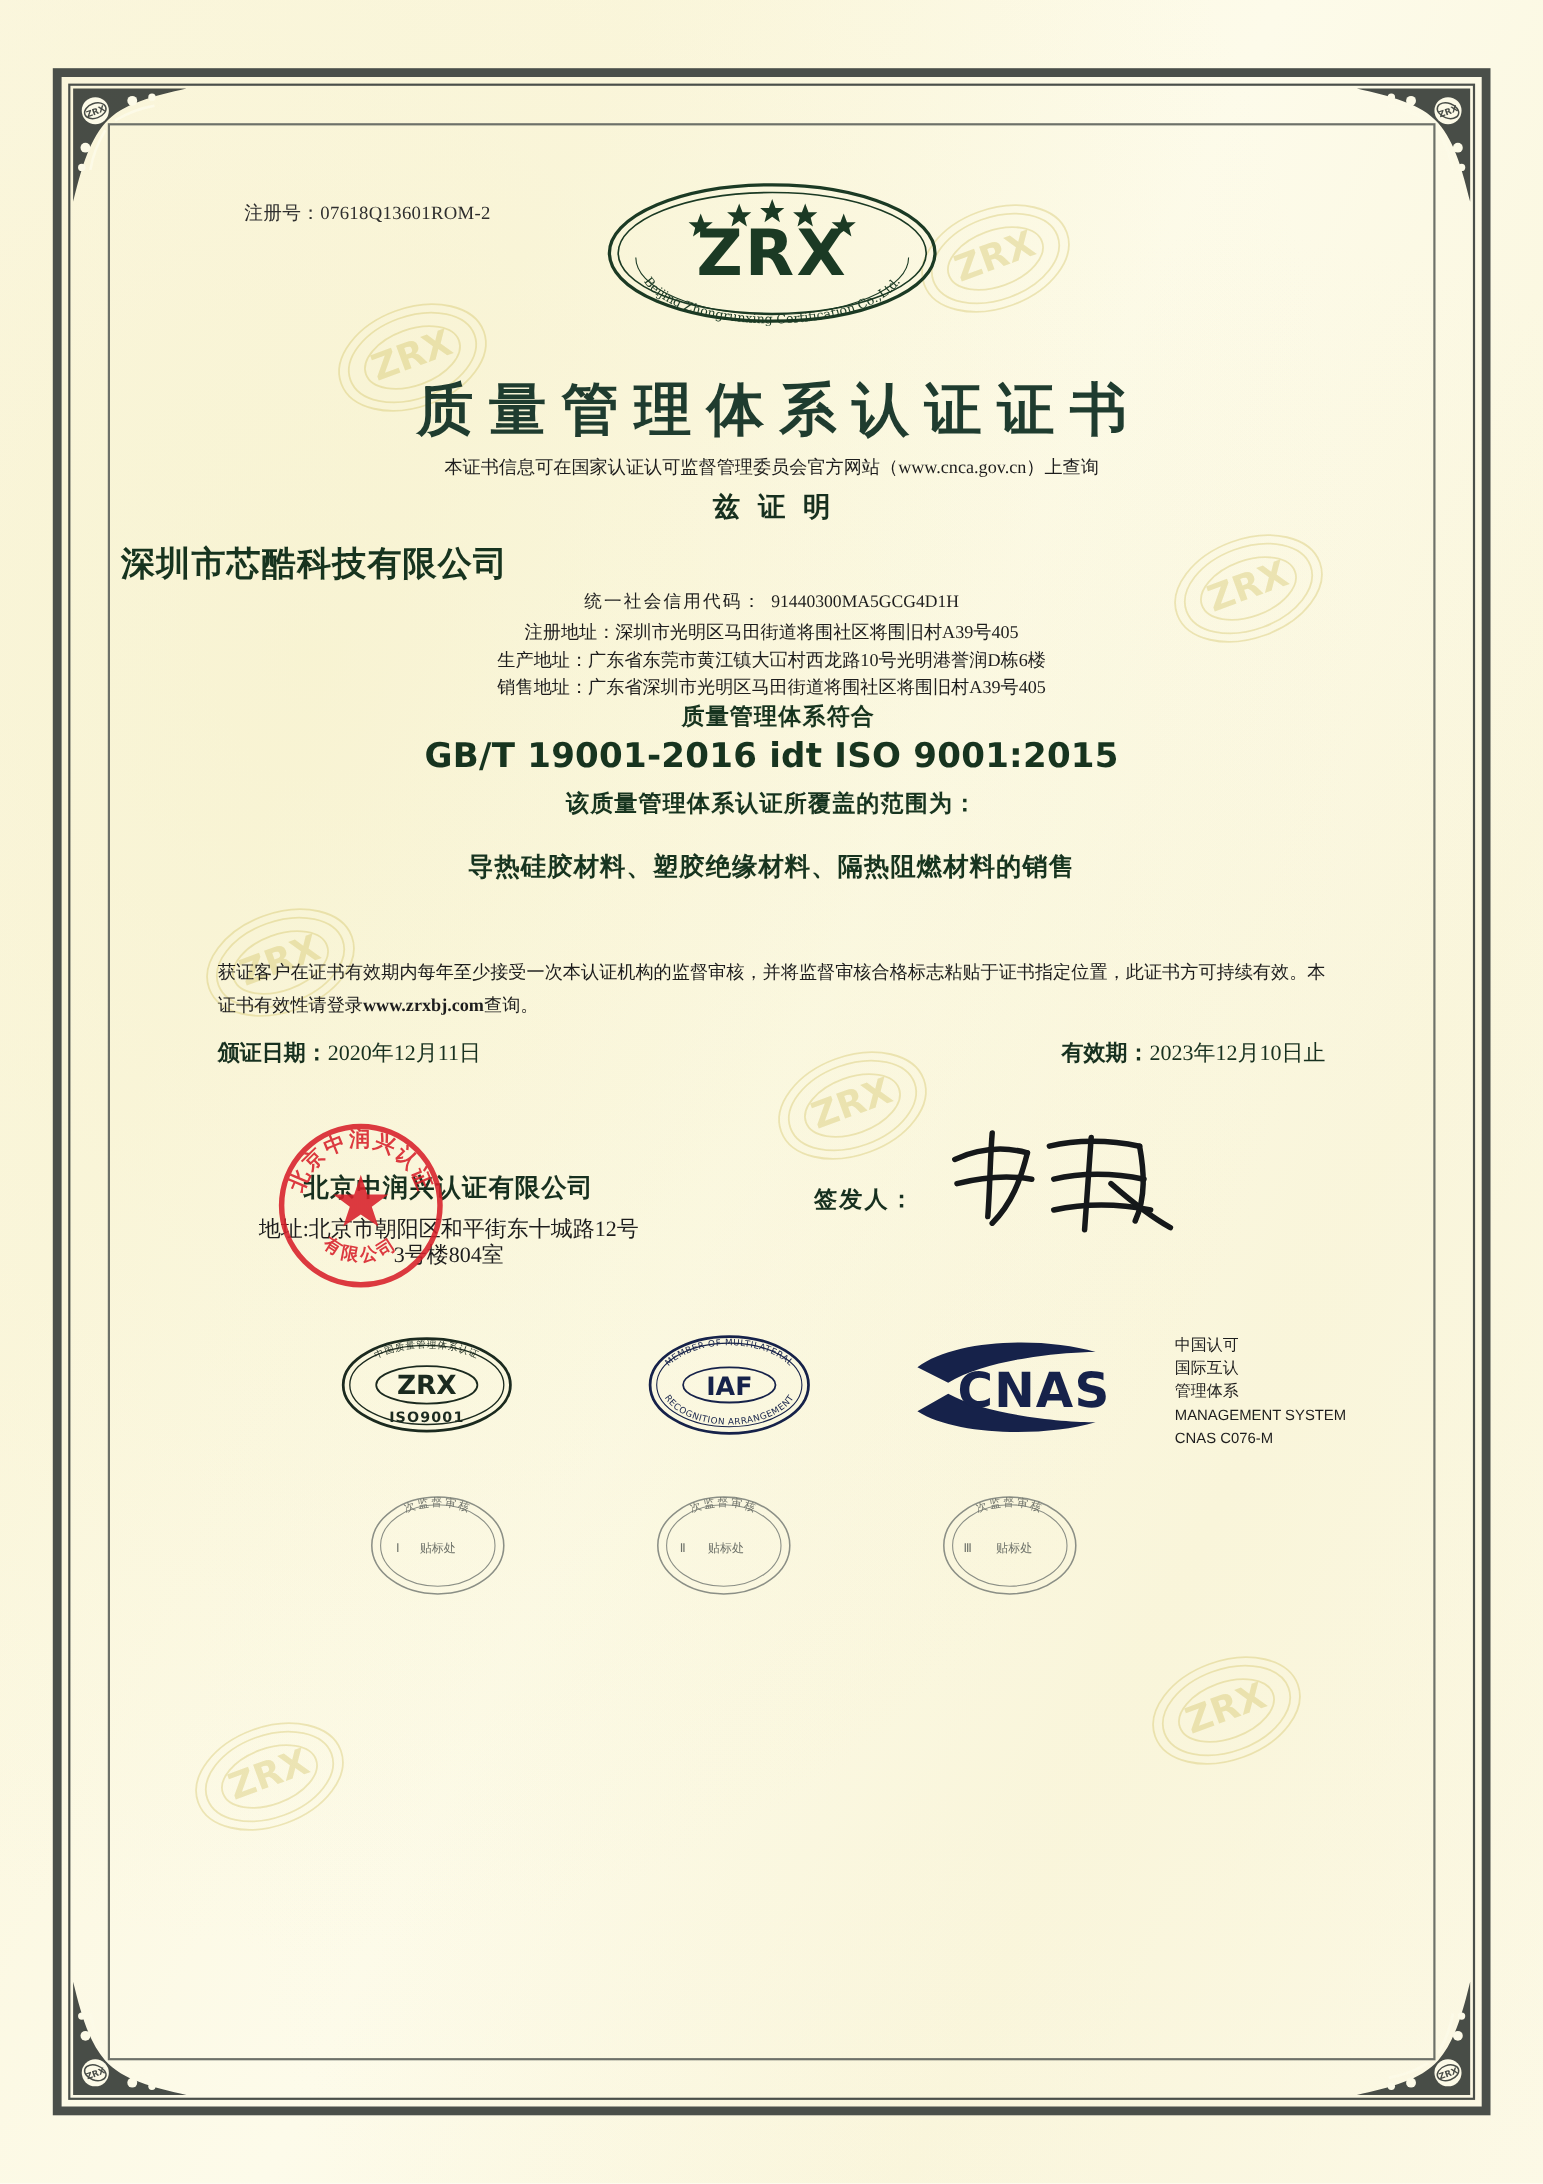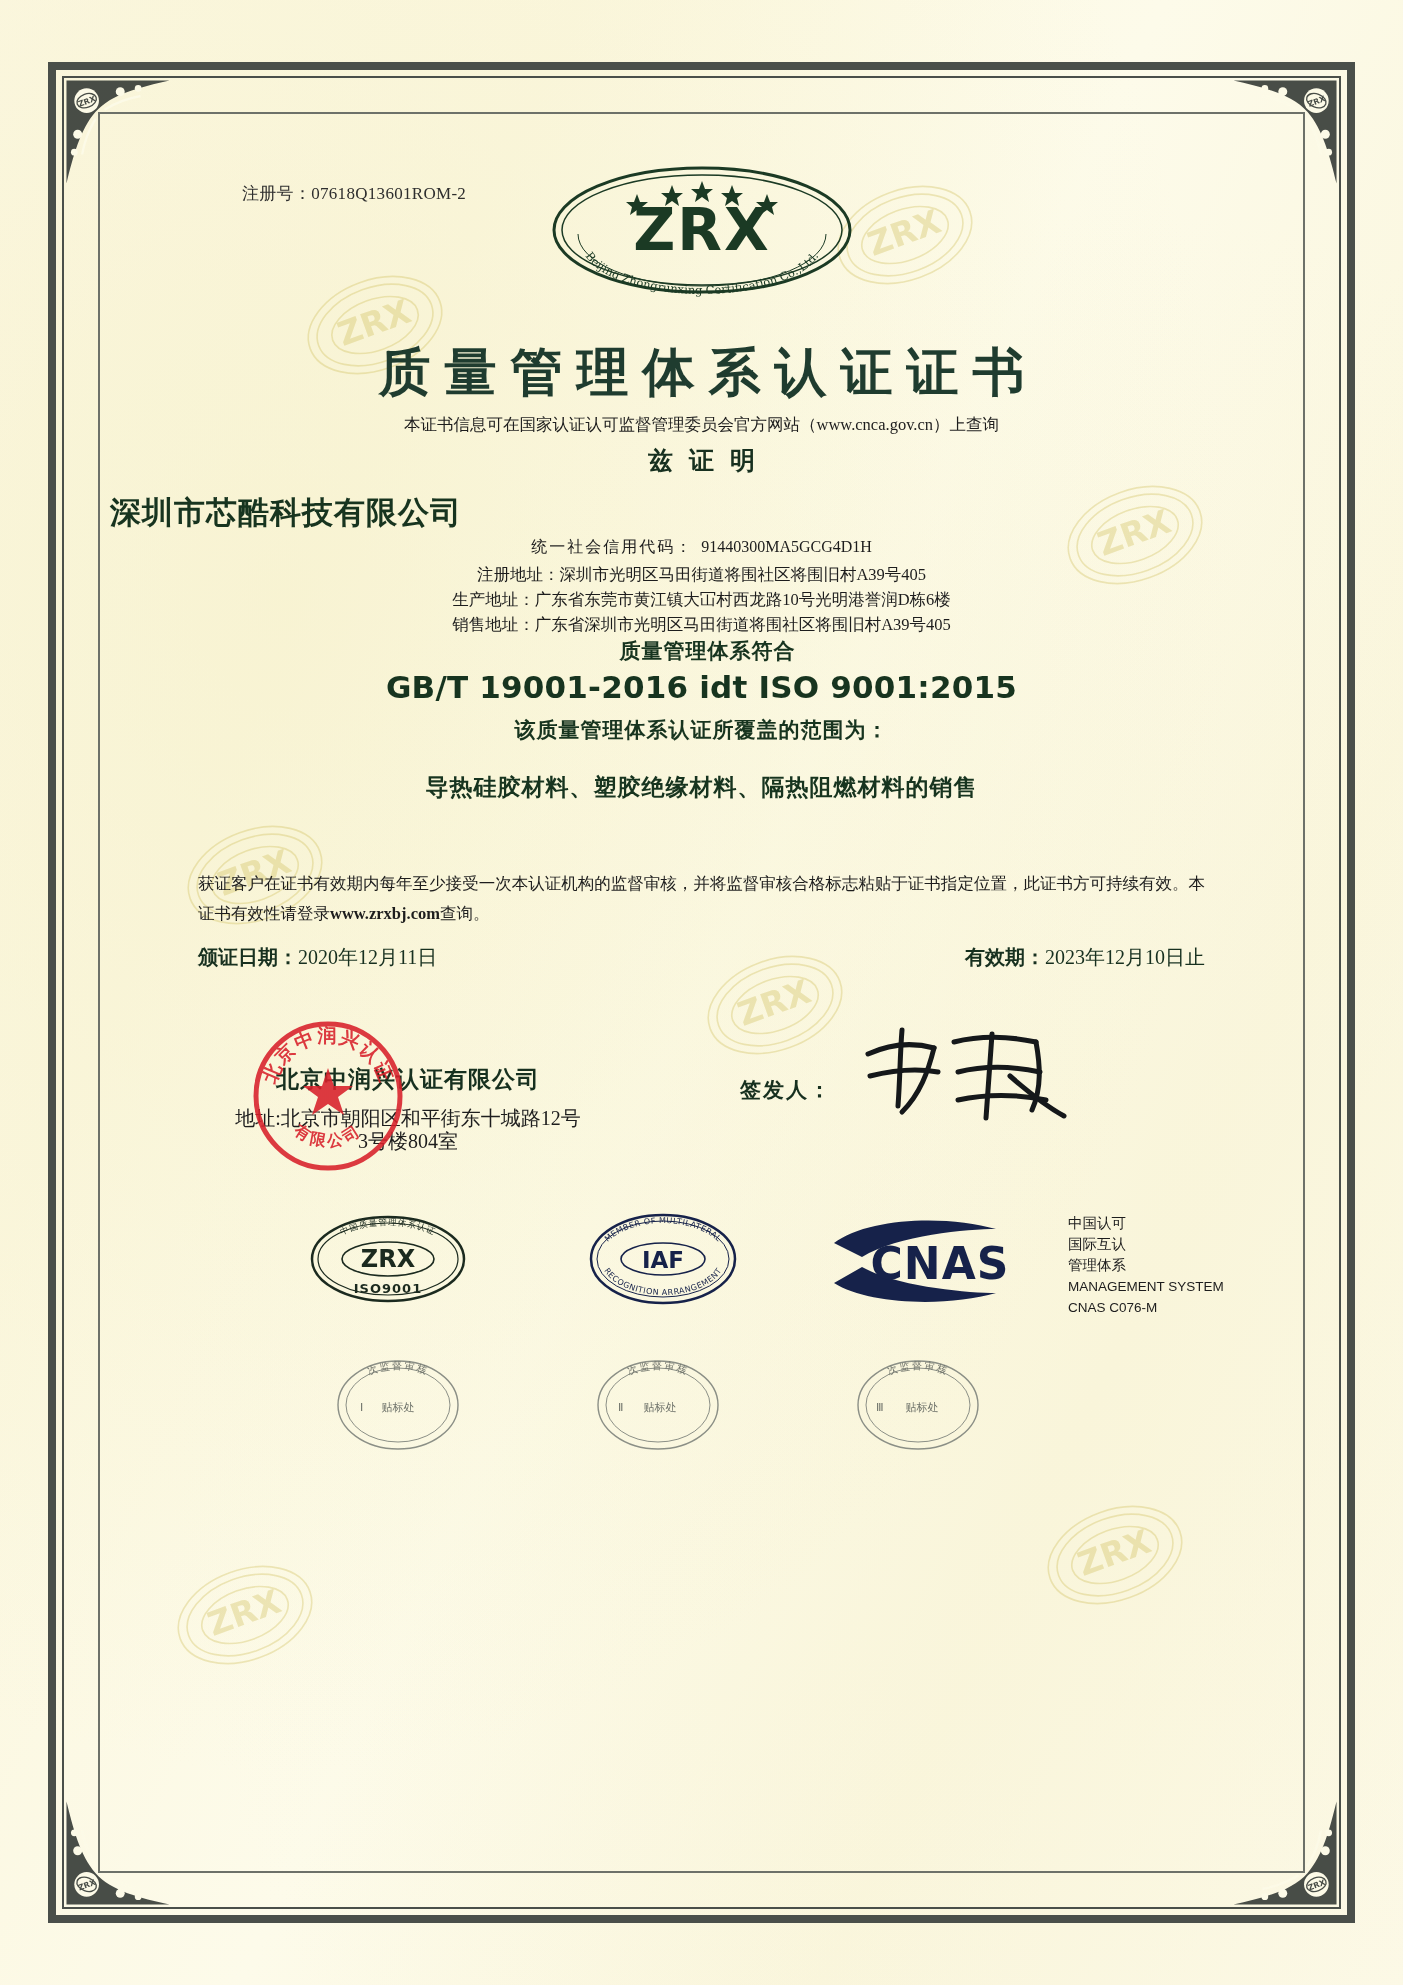--- a/index.html
+++ b/index.html
@@ -86,21 +86,20 @@
   }
 
   .reg-no {
     position: absolute;
     left: 112px;
     top: 58px;
     font-family: "Liberation Serif", serif;
     font-size: 17px;
     color: #2e2e2e;
     letter-spacing: 0.3px;
-    margin-left: 20px;
   }
 
   
   .main-logo {
     position: absolute;
     left: 50%;
     top: 34px;
     transform: translateX(-50%);
     width: 320px;
     height: 148px;

